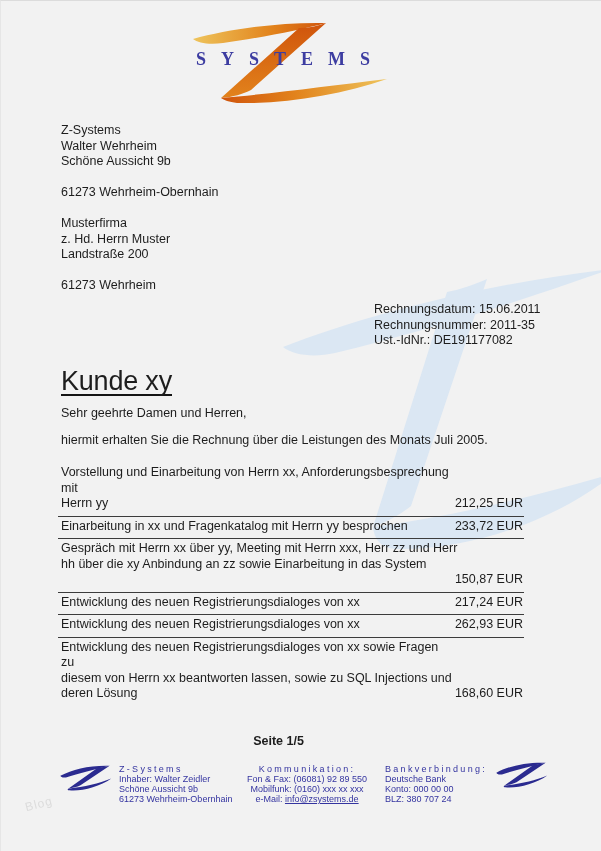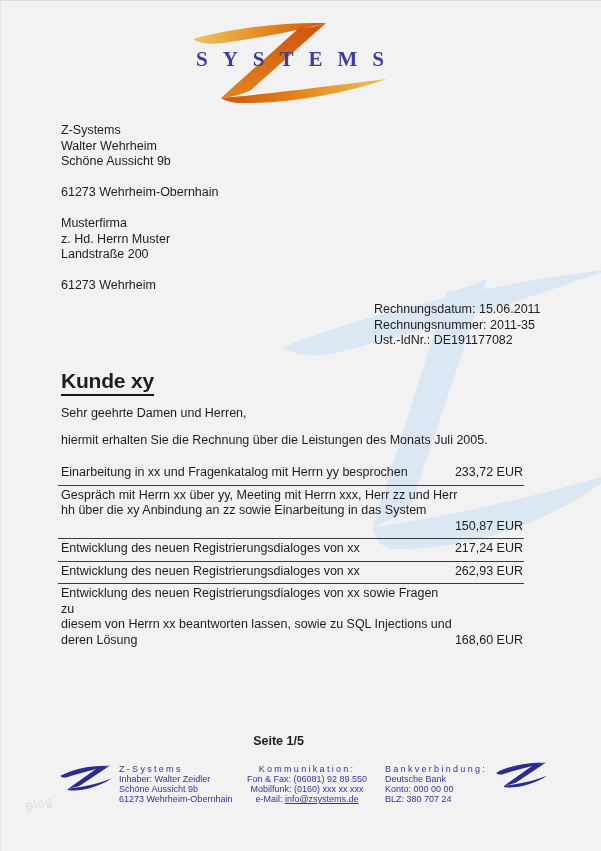--- a/index.html
+++ b/index.html
@@ -23,33 +23,33 @@
   .wm-blog{
     position:absolute;left:24px;top:796px;z-index:0;color:var(--blog-gray);
     font-size:12px;transform:rotate(-14deg);letter-spacing:1px;
   }
   
   .logo{position:absolute;left:188px;top:14px;width:210px;height:96px;z-index:1;}
   .logo svg{position:absolute;left:0;top:2px;width:204px;height:92px;}
   .logo-text{
     position:absolute;left:7px;top:37px;z-index:2;
     font-family:"Liberation Serif","DejaVu Serif",serif;font-weight:700;
-    font-size:21px;letter-spacing:15px;color:var(--logo-text);
+    font-size:18px;letter-spacing:15px;color:var(--logo-text);
   }
   
   .addr{position:absolute;left:60px;z-index:1;}
   .sender-block{top:122px;}
   .sender-city{top:184px;}
   .recipient-block{top:215px;}
   .recipient-city{top:277px;}
   .meta{position:absolute;left:373px;top:301px;z-index:1;}
   
   .title{
     position:absolute;left:60px;top:369px;z-index:1;
-    font-size:21px;line-height:22px;font-weight:700;letter-spacing:-0.2px;
+    font-size:27px;line-height:22px;font-weight:400;letter-spacing:-0.2px;
   }
   .title span{display:inline-block;border-bottom:2px solid #141414;padding-bottom:2px;}
   .salutation{position:absolute;left:60px;top:405px;z-index:1;}
   .intro{position:absolute;left:60px;top:432px;z-index:1;}
   
   .items{position:absolute;left:57px;top:462px;width:466px;z-index:1;}
   .row{display:flex;align-items:flex-end;border-bottom:1px solid var(--rule-dark);padding:2px 0 4px 3px;}
   .row:last-child{border-bottom:none;}
   .desc{white-space:pre-line;}
   .amt{margin-left:auto;white-space:nowrap;padding-right:1px;}
@@ -130,20 +130,25 @@
   </div>
 
   <div class="title">
     <span>Kunde xy</span>
   </div>
   <div class="salutation">Sehr geehrte Damen und Herren,</div>
   <div class="intro">hiermit erhalten Sie die Rechnung über die Leistungen des Monats Juli 2005.</div>
 
   <div class="items">
     <div class="row">
+      <div class="desc">Vorstellung und Einarbeitung von Herrn xx, Anforderungsbesprechung mit
+Herrn yy</div>
+      <div class="amt">212,25 EUR</div>
+    </div>
+    <div class="row">
       <div class="desc">Einarbeitung in xx und Fragenkatalog mit Herrn yy besprochen</div>
       <div class="amt">233,72 EUR</div>
     </div>
     <div class="row stacked">
       <div class="desc">Gespräch mit Herrn xx über yy, Meeting mit Herrn xxx, Herr zz und Herr
 hh über die xy Anbindung an zz sowie Einarbeitung in das System</div>
       <div class="amt">150,87 EUR</div>
     </div>
     <div class="row">
       <div class="desc">Entwicklung des neuen Registrierungsdialoges von xx</div>

